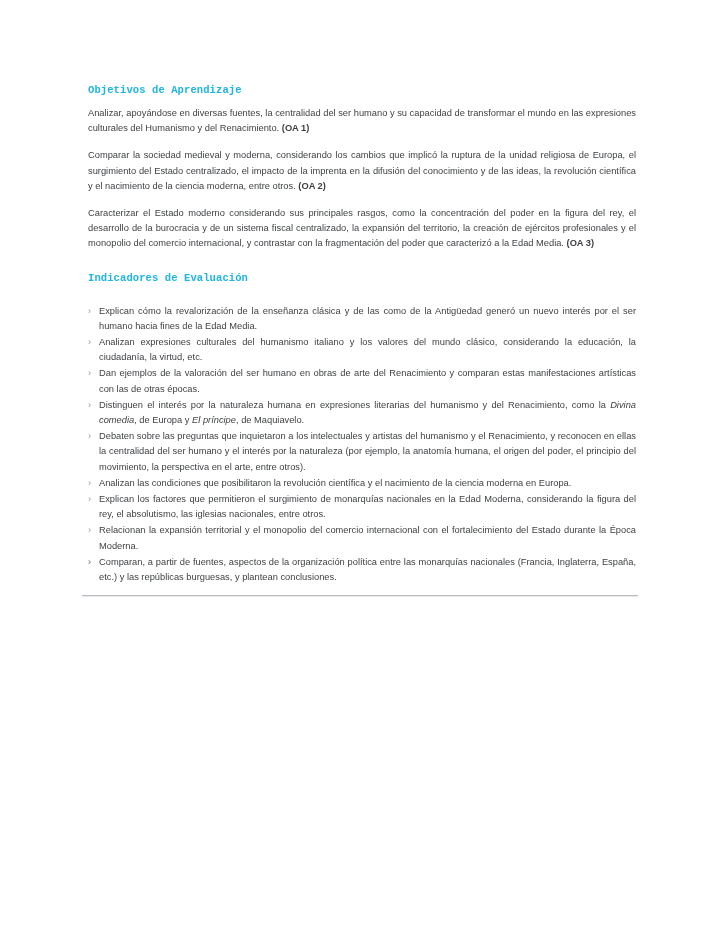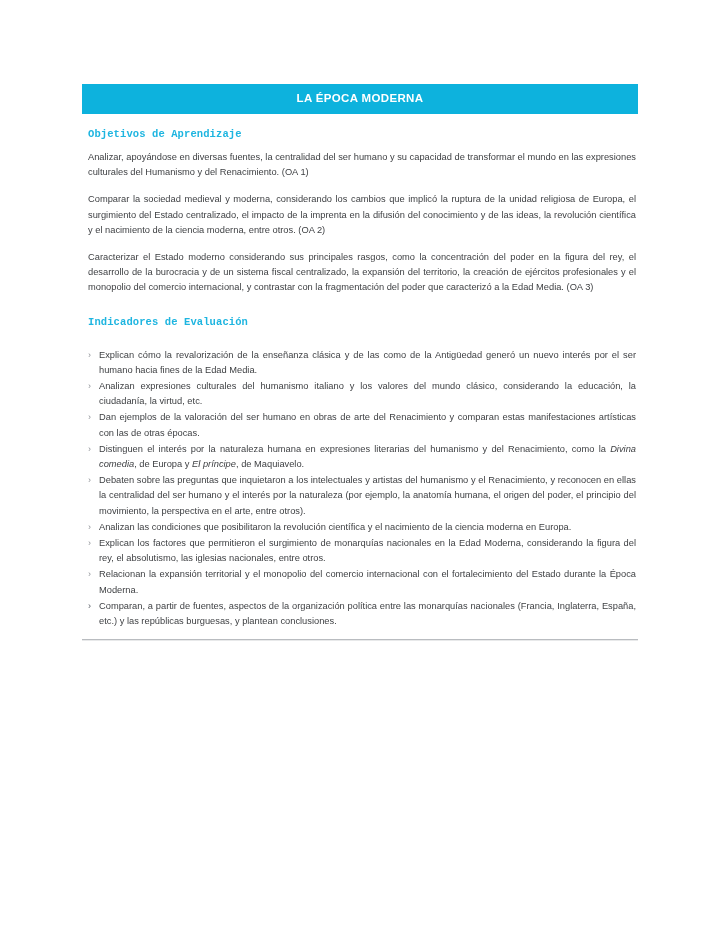--- a/index.html
+++ b/index.html
@@ -71,21 +71,21 @@
     line-height: 15.2px;
     color: #3d3f42;
     text-align: justify;
     margin: 0 0 12px 0;
     padding-right: 2px;
   }
   .objective:last-child {
     margin-bottom: 0;
   }
   .oa-code {
-    font-weight: normal;
+    font-weight: bold;
     white-space: nowrap;
     margin-top: 8px;
   }
 
   
   .indicators {
     list-style: none;
     margin: 0 0 0 6px;
     padding: 0;
   }
@@ -119,23 +119,20 @@
     border-top: 1.6px solid #b9bcc0;
     border-bottom: 1px solid #e8e9ea;
   }
 </style>
 </head>
 <body>
 
 <div class="page">
   <div class="content">
 
-    <div class="title-band">
-      <span class="title-band-text">LA ÉPOCA MODERNA</span>
-    </div>
 
     <h2 class="section-heading">Objetivos de Aprendizaje</h2>
 
     <div class="objectives" id="objectives-list">
         <p class="objective"><span>Analizar, apoyándose en diversas fuentes, la centralidad del ser humano y su capacidad de transformar el mundo en las expresiones culturales del Humanismo y del Renacimiento. </span><span class="oa-code">(OA 1)</span></p>
         <p class="objective"><span>Comparar la sociedad medieval y moderna, considerando los cambios que implicó la ruptura de la unidad religiosa de Europa, el surgimiento del Estado centralizado, el impacto de la imprenta en la difusión del conocimiento y de las ideas, la revolución científica y el nacimiento de la ciencia moderna, entre otros. </span><span class="oa-code">(OA 2)</span></p>
         <p class="objective"><span>Caracterizar el Estado moderno considerando sus principales rasgos, como la concentración del poder en la figura del rey, el desarrollo de la burocracia y de un sistema fiscal centralizado, la expansión del territorio, la creación de ejércitos profesionales y el monopolio del comercio internacional, y contrastar con la fragmentación del poder que caracterizó a la Edad Media. </span><span class="oa-code">(OA 3)</span></p>
       </div>
 
     <h2 class="section-heading second">Indicadores de Evaluación</h2>

